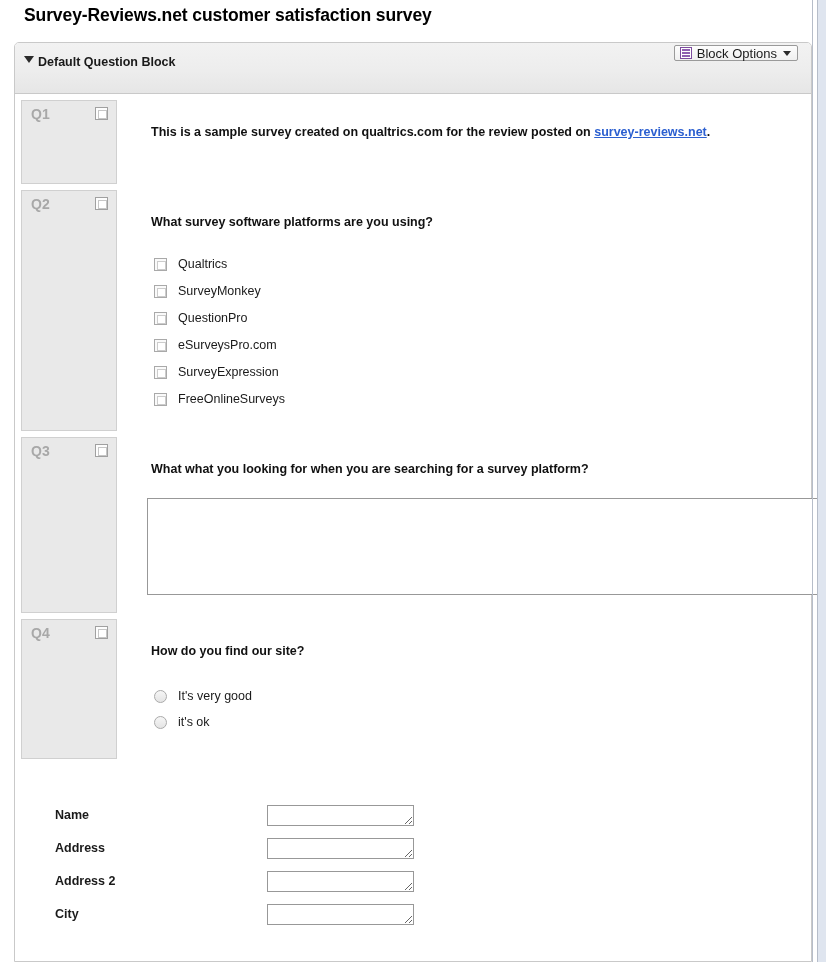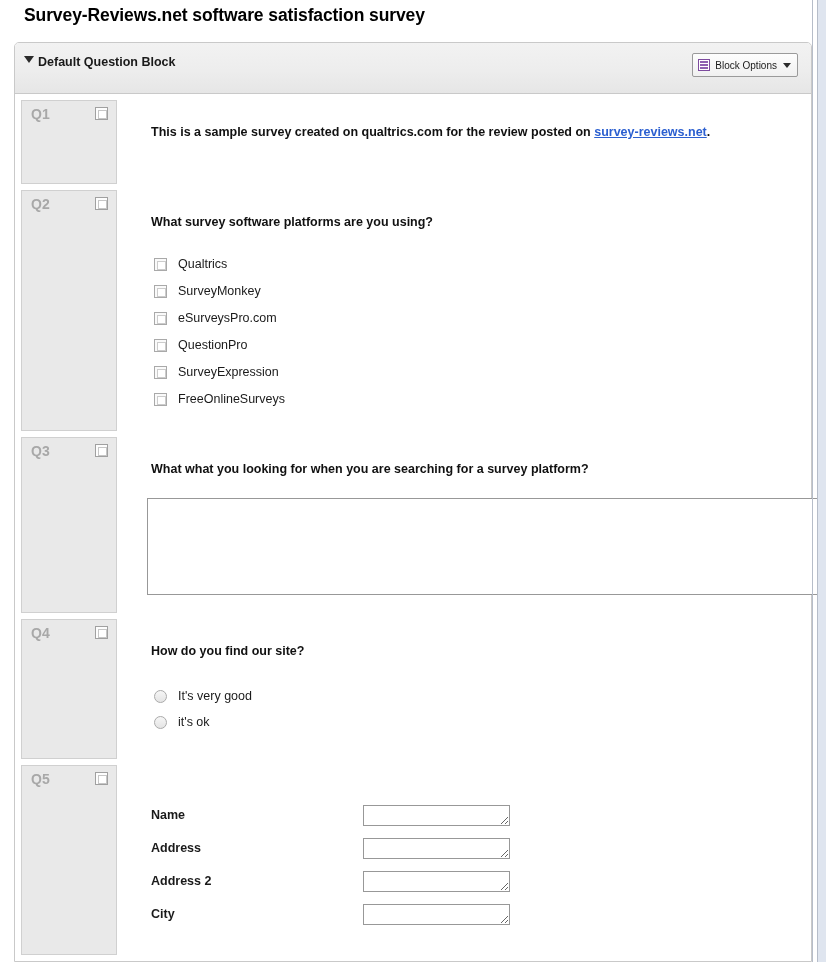--- a/index.html
+++ b/index.html
@@ -102,31 +102,31 @@
     top: 12px;
     font-size: 12.5px;
     font-weight: bold;
     color: #1a1a1a;
     white-space: nowrap;
   }
 
   .block-options-btn {
     position: absolute;
     right: 13px;
-    top: 10px;
-    height: 24px;
+    top: 2px;
+    height: 16px;
     padding: 0 6px 0 5px;
     display: flex;
     align-items: center;
     gap: 5px;
     background: linear-gradient(to bottom, #fdfdfd 0%, #f0f0f0 100%);
     border: 1px solid #9a9a9a;
     border-radius: 2px;
     cursor: pointer;
-    font-size: 10px;
+    font-size: 13px;
     color: #1a1a1a;
     white-space: nowrap;
   }
   .block-options-icon {
     width: 12px;
     height: 12px;
     border: 1px solid #7d4b9e;
     background: #ffffff;
     position: relative;
     flex: none;
@@ -310,21 +310,21 @@
   .spacer-sm { height: 18px; }
   .spacer-xs { height: 10px; }
 </style>
 </head>
 <body>
 
 <div id="page">
 
   <div class="left-edge-border"></div>
 
-  <div class="survey-title">Survey-Reviews.net software satisfaction survey</div>
+  <div class="survey-title">Survey-Reviews.net customer satisfaction survey</div>
 
   <div class="block">
 
     <div class="block-header">
       <span class="block-collapse-arrow"></span>
       <span class="block-title">Default Question Block</span>
 
       <div class="block-options-btn">
         <span class="block-options-icon"></span>
         <span>Block Options</span>
@@ -358,25 +358,25 @@
               <div class="choice">
                 <span class="cb"></span>
                 <span class="choice-label">Qualtrics</span>
               </div>
               <div class="choice">
                 <span class="cb"></span>
                 <span class="choice-label">SurveyMonkey</span>
               </div>
               <div class="choice">
                 <span class="cb"></span>
+                <span class="choice-label">QuestionPro</span>
+              </div>
+              <div class="choice">
+                <span class="cb"></span>
                 <span class="choice-label">eSurveysPro.com</span>
-              </div>
-              <div class="choice">
-                <span class="cb"></span>
-                <span class="choice-label">QuestionPro</span>
               </div>
               <div class="choice">
                 <span class="cb"></span>
                 <span class="choice-label">SurveyExpression</span>
               </div>
               <div class="choice">
                 <span class="cb"></span>
                 <span class="choice-label">FreeOnlineSurveys</span>
               </div>
             </div>
@@ -419,24 +419,20 @@
                 <span class="choice-label">it's ok</span>
               </div>
             </div>
             <div class="spacer-sm"></div>
           </div>
         </div>
       </div>
 
       <div class="q-row">
         <div class="q-inner">
-          <div class="q-tag" style="min-height:190px;">
-            <span class="q-tag-label">Q5</span>
-            <span class="q-tag-check"></span>
-          </div>
           <div class="q-content">
             <div class="form-table">
               <div class="form-row">
                 <span class="form-label">Name</span>
                 <textarea class="form-input" style=""></textarea>
               </div>
               <div class="form-row">
                 <span class="form-label">Address</span>
                 <textarea class="form-input" style=""></textarea>
               </div>

